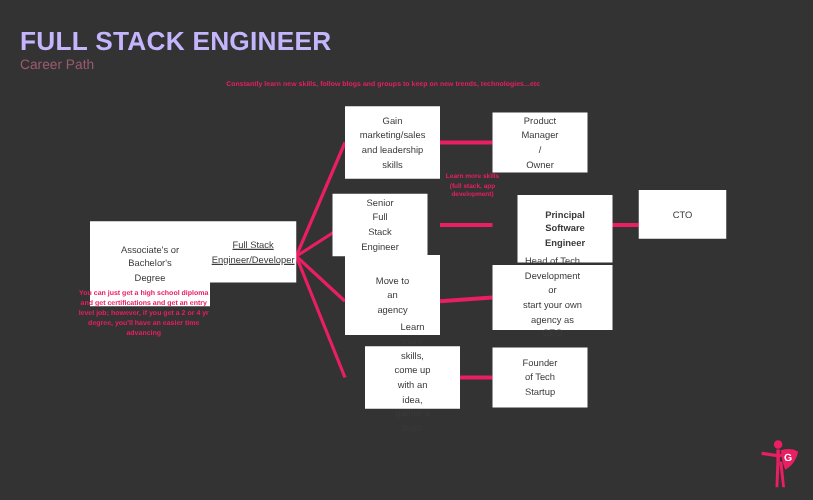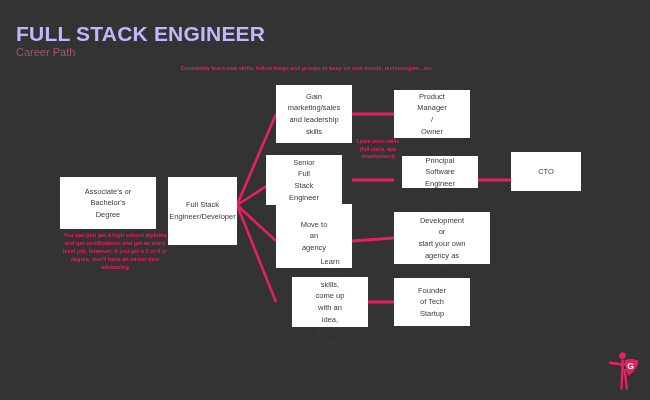--- a/index.html
+++ b/index.html
@@ -126,25 +126,25 @@
       <line x1="237" y1="205" x2="276" y2="241" stroke="#e91e63" stroke-width="2.6"></line>
       <line x1="237" y1="205" x2="276" y2="302" stroke="#e91e63" stroke-width="2.6"></line>
       <line x1="352" y1="114" x2="394" y2="114" stroke="#e91e63" stroke-width="3.2"></line>
       <line x1="352" y1="180" x2="394" y2="180" stroke="#e91e63" stroke-width="3.2"></line>
       <line x1="352" y1="241" x2="394" y2="238" stroke="#e91e63" stroke-width="3.2"></line>
       <line x1="352" y1="302" x2="394" y2="302" stroke="#e91e63" stroke-width="3.2"></line>
       <line x1="470" y1="180" x2="511" y2="180" stroke="#e91e63" stroke-width="3.2"></line>
     </svg>
 
   <div id="nodes-layer">
-      <div class="node" style="left: 60px; top: 177px; width: 96px; height: 52px; justify-content: flex-end;">
+      <div class="node" style="left: 72px; top: 177px; width: 96px; height: 68px; justify-content: flex-end;">
         <span class="node-text">Associate's or
 Bachelor's Degree</span>
       </div>
-      <div class="node" style="left: 168px; top: 177px; width: 69px; height: 68px;">
+      <div class="node" style="left: 168px; top: 177px; width: 69px; height: 49px; text-decoration: underline;">
         <span class="node-text">Full Stack
 Engineer/Developer</span>
       </div>
       <div class="node" style="left: 276px; top: 85px; width: 76px; height: 58px;">
         <span class="node-text">Gain
 marketing/sales
 and leadership
 skills</span>
       </div>
       <div class="node" style="left: 266px; top: 155px; width: 76px; height: 50px;">
@@ -156,21 +156,21 @@
       </div>
       <div class="node" style="left: 292px; top: 277px; width: 76px; height: 50px;">
         <span class="node-text">Learn more skills,
 come up with an
 idea, gather a team</span>
       </div>
       <div class="node" style="left: 394px; top: 90px; width: 76px; height: 48px; text-align: center;">
         <span class="node-text">Product Manager /
 Owner</span>
       </div>
-      <div class="node" style="left: 402px; top: 156px; width: 76px; height: 32px;">
+      <div class="node" style="left: 414px; top: 156px; width: 76px; height: 54px; font-weight: bold;">
         <span class="node-text">Principal Software
 Engineer</span>
       </div>
       <div class="node" style="left: 394px; top: 212px; width: 96px; height: 52px;">
         <span class="node-text">Head of Tech
 Development or
 start your own
 agency as CEO</span>
       </div>
       <div class="node" style="left: 394px; top: 278px; width: 76px; height: 48px;">

